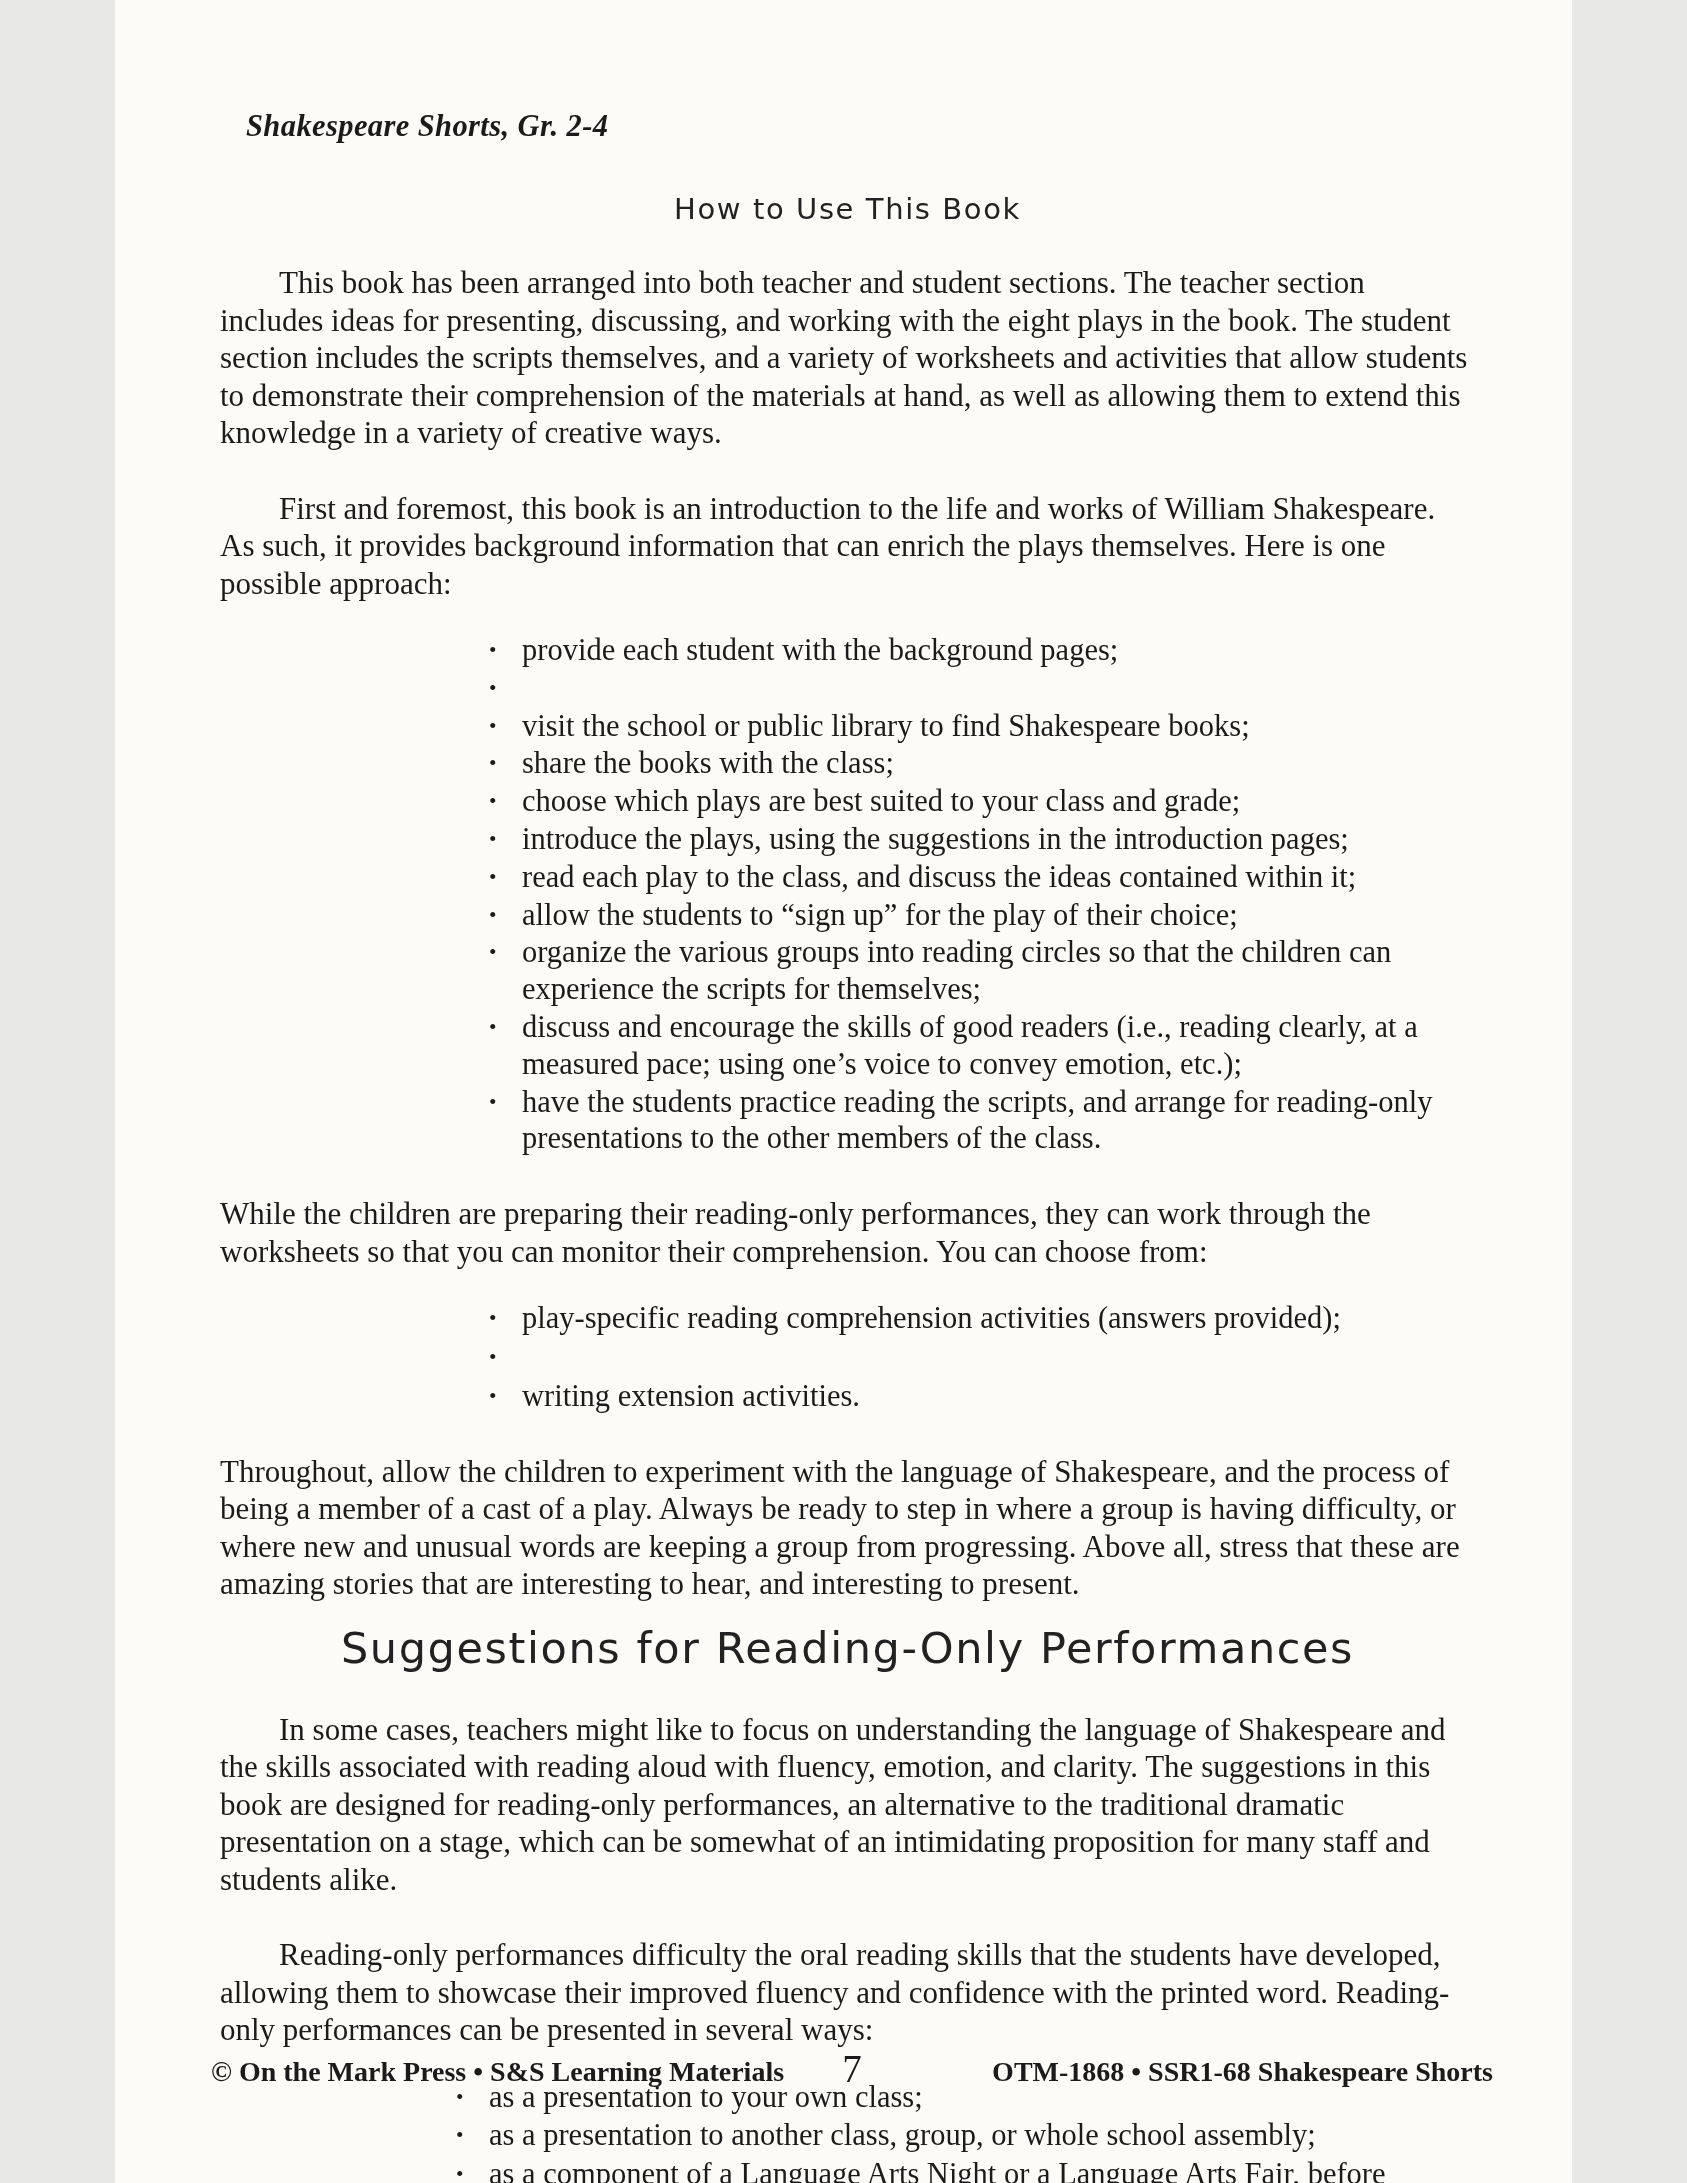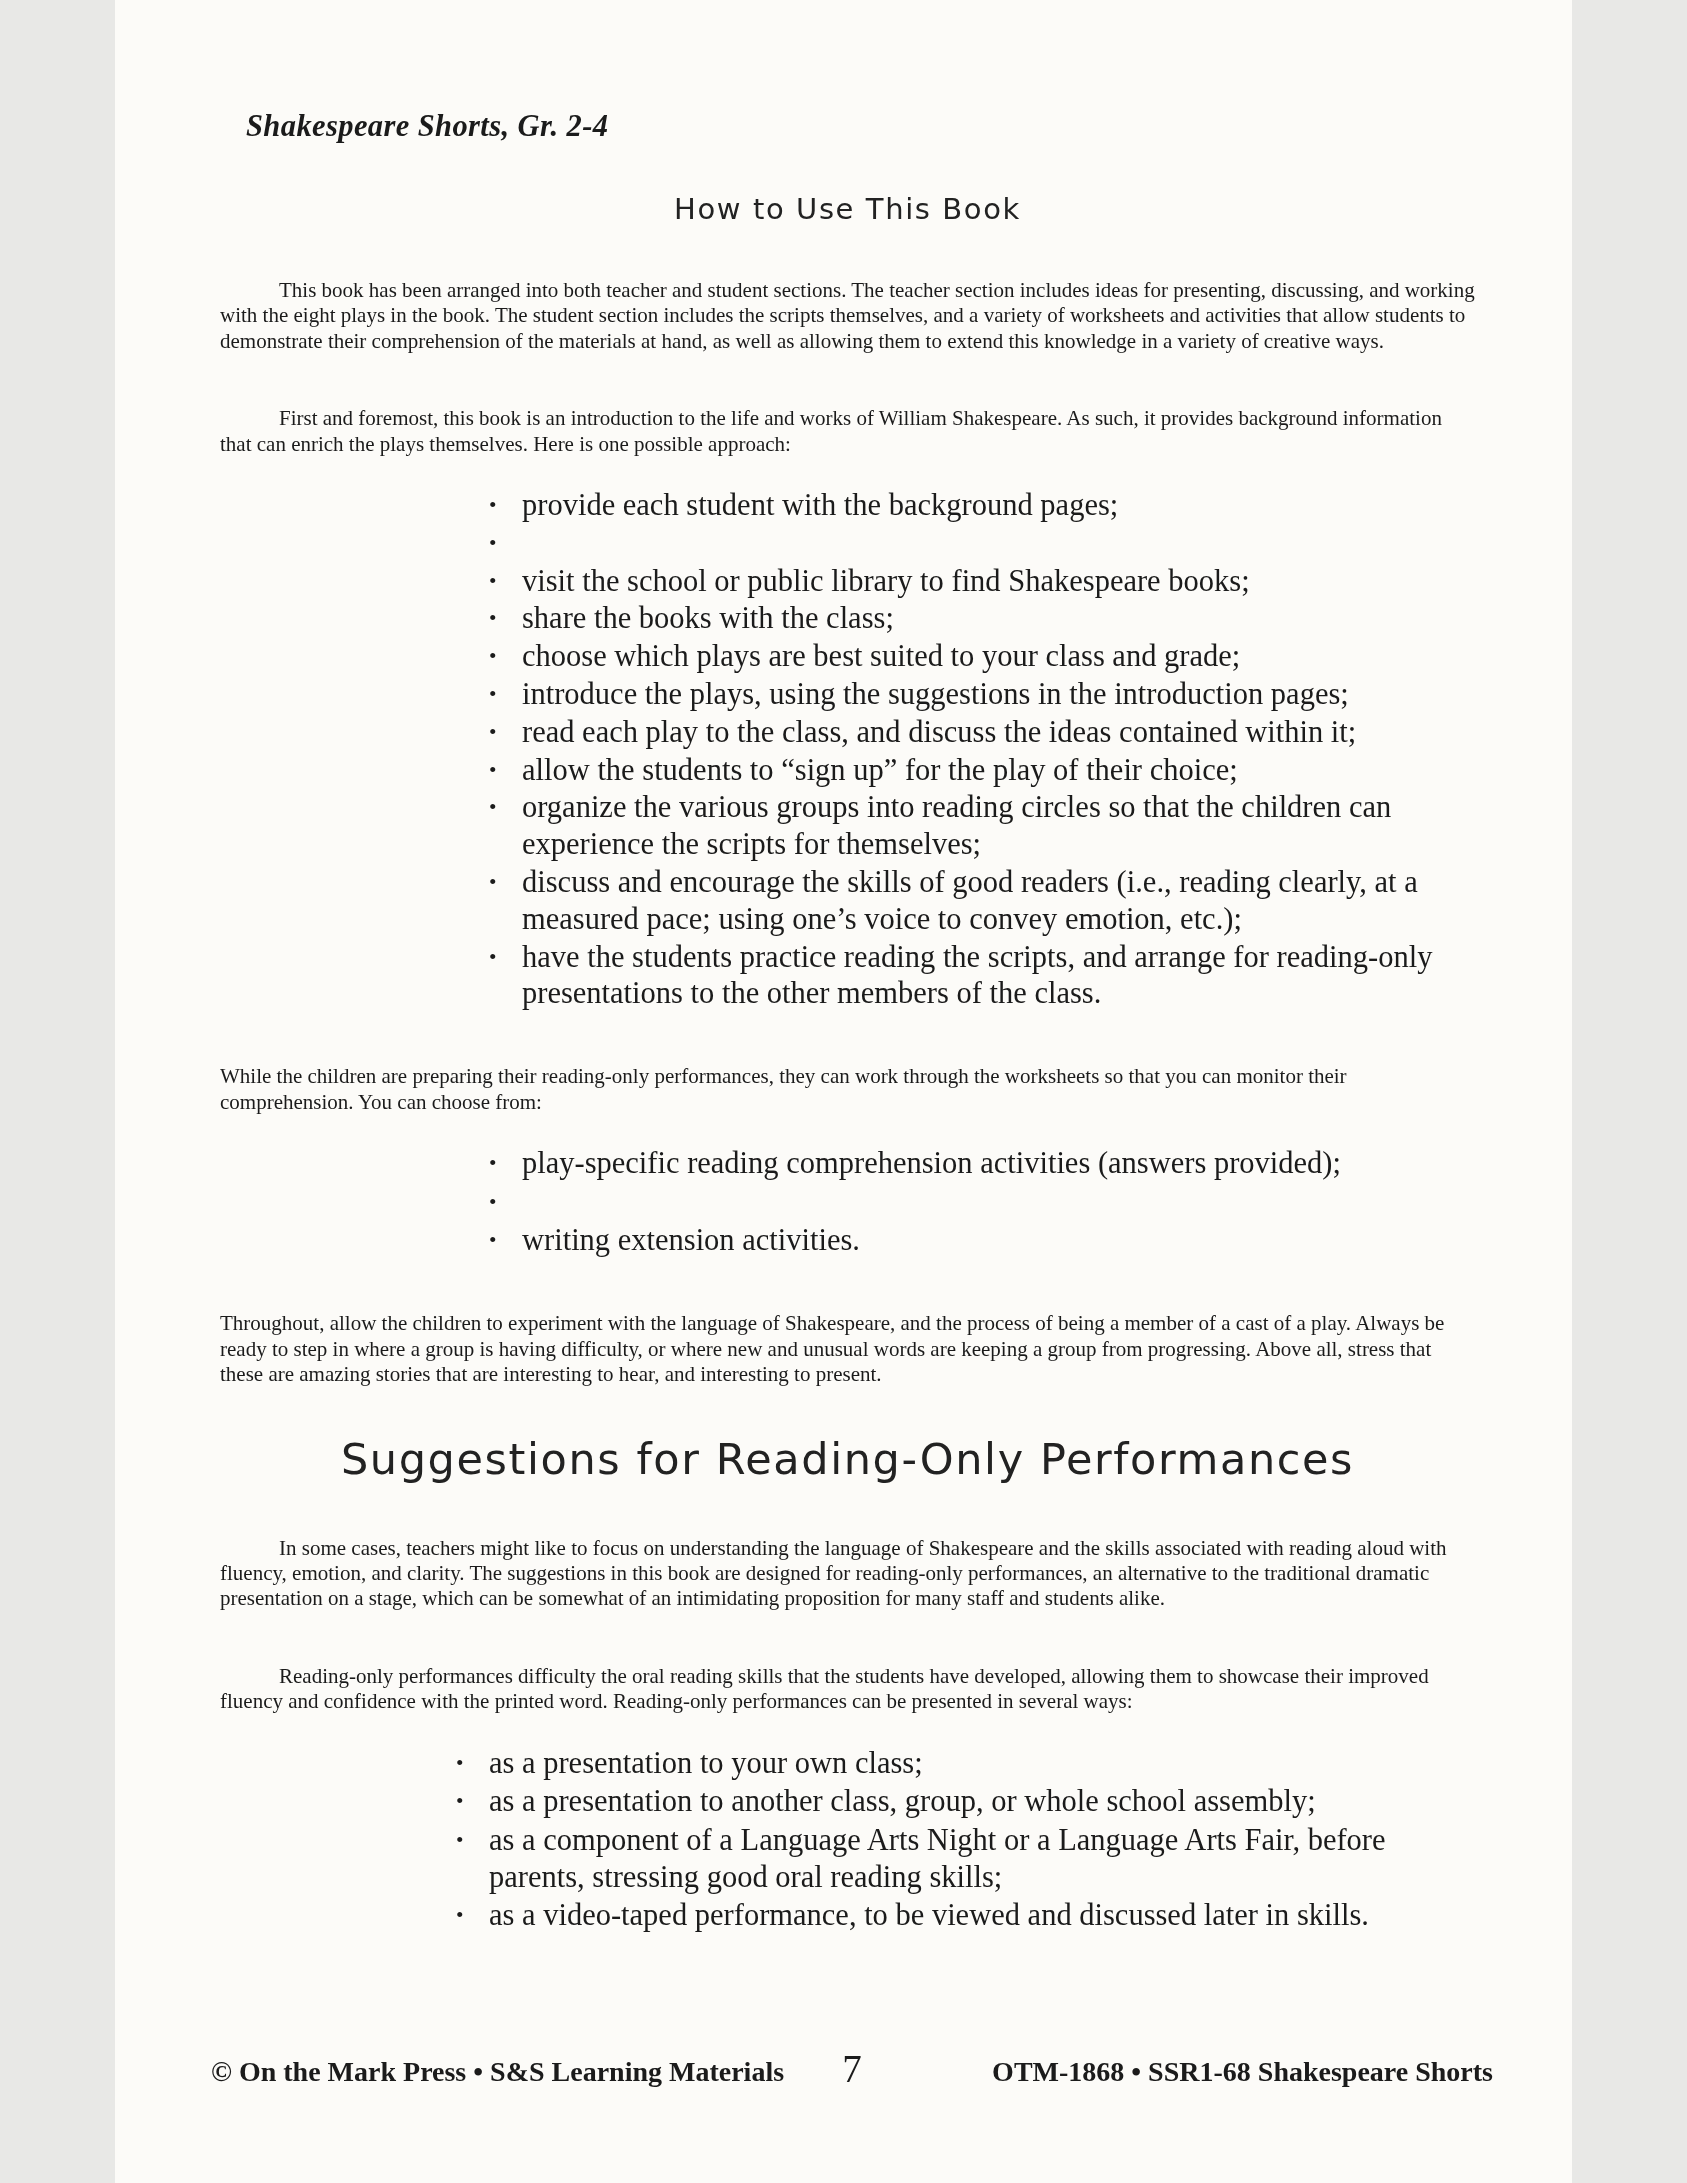--- a/index.html
+++ b/index.html
@@ -32,26 +32,26 @@
     font-weight: normal;
     text-align: center;
     letter-spacing: 1.6px;
     color: #222;
   }
   h1.display-title {
     margin: 48px 0 0 0;
     font-size: 29px;
   }
   h2.display-title {
-    margin: 46px 0 0 0;
+    margin: 20px 0 0 0;
     font-size: 43px;
   }
   p.body-para {
-    margin: 52px 0 0 0;
-    font-size: 21px;
+    margin: 38px 0 0 0;
+    font-size: 31px;
     line-height: 1.21;
   }
   p.first-line-indent {
     text-indent: 59px;
   }
   ul.bullet-list {
     list-style: none;
     margin: 30px 0 0 269px;
     padding: 0;
     font-size: 30.5px;

